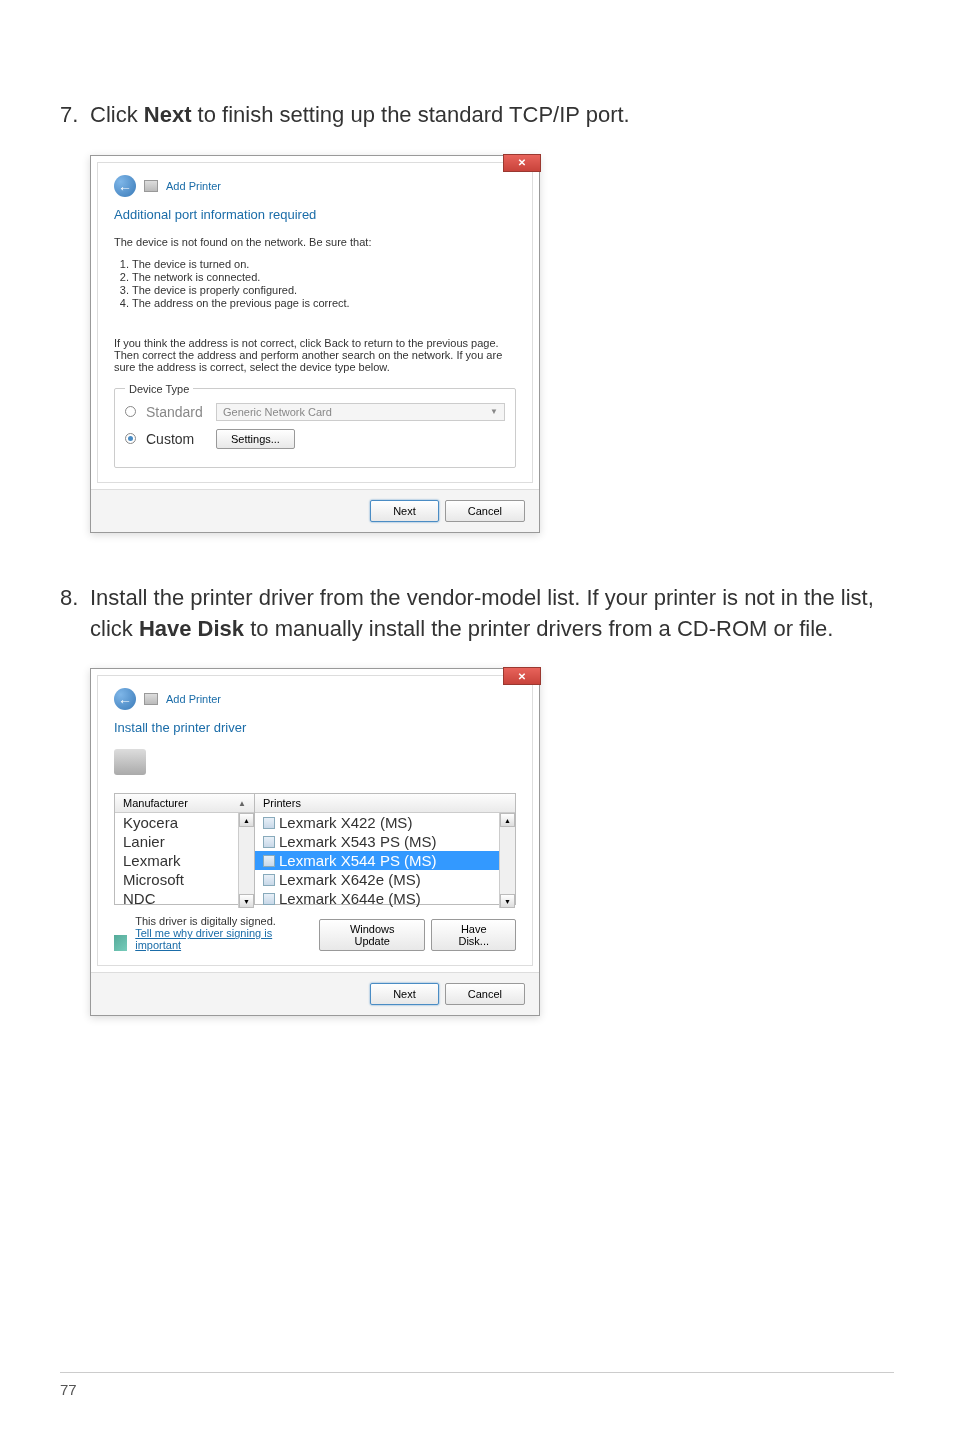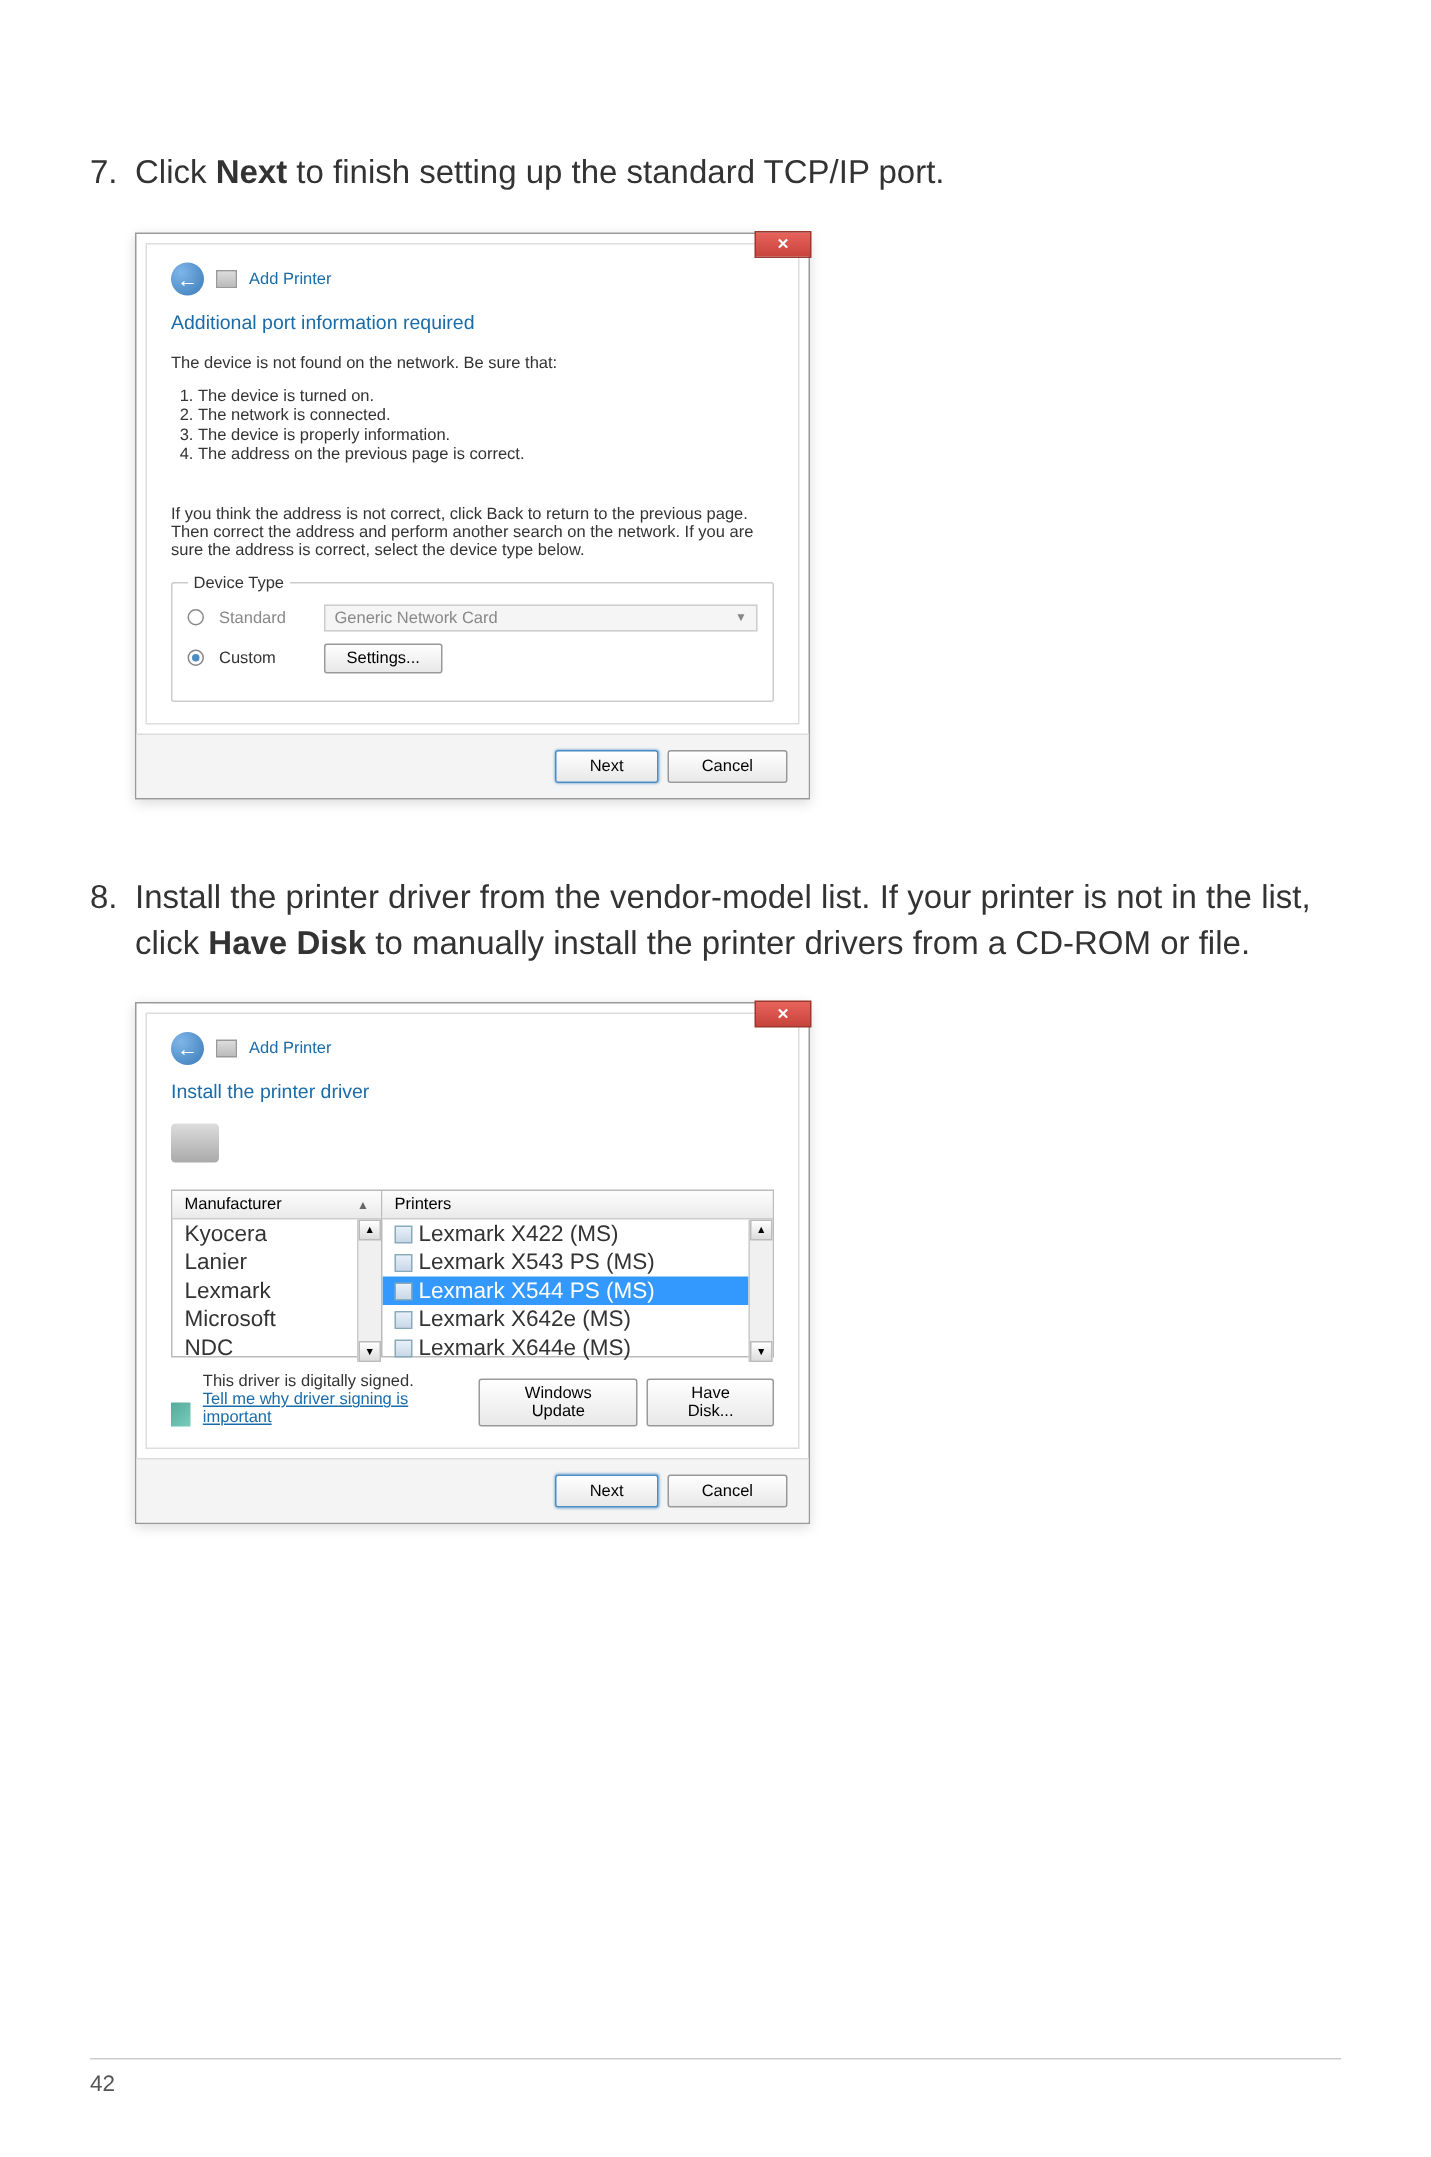--- a/index.html
+++ b/index.html
@@ -129,21 +129,21 @@
     }
     
     .radio-row {
       display: flex;
       align-items: center;
       gap: 10px;
       margin-bottom: 8px;
     }
     
     .radio-label {
-      font-size: 11px;
+      font-size: 14px;
       color: #888;
       min-width: 60px;
     }
     .radio-label.active {
       color: #333;
     }
     
     .radio {
       width: 11px;
       height: 11px;
@@ -361,21 +361,21 @@
             <span>←</span>
           </div>
         <div class="printer-icon"></div>
         <span class="dialog-title-text">Add Printer</span>
       </div>
       <div class="section-title">Additional port information required</div>
       <div class="body-text">The device is not found on the network. Be sure that:</div>
       <ol class="numbered-list">
         <li>The device is turned on.</li>
         <li>The network is connected.</li>
-        <li>The device is properly information.</li>
+        <li>The device is properly configured.</li>
         <li>The address on the previous page is correct.</li>
       </ol>
       <div class="body-text">If you think the address is not correct, click Back to return to the previous page. Then correct the address and perform another search on the network. If you are sure the address is correct, select the device type below.</div>
       <fieldset class="fieldset">
         <legend class="fieldset-legend">Device Type</legend>
         <div class="radio-row">
           <div class="radio"></div>
           <span class="radio-label">Standard</span>
           <div class="dropdown">
             <span>Generic Network Card</span>
@@ -489,14 +489,14 @@
       </div>
     </div>
     <div class="dialog-footer">
       <button class="footer-button primary">Next</button>
       <button class="footer-button">Cancel</button>
     </div>
   </div>
 </div>
 
 <div class="footer-spacer">
-  <span>42</span>
+  <span>77</span>
 </div>
 
 </body></html>

